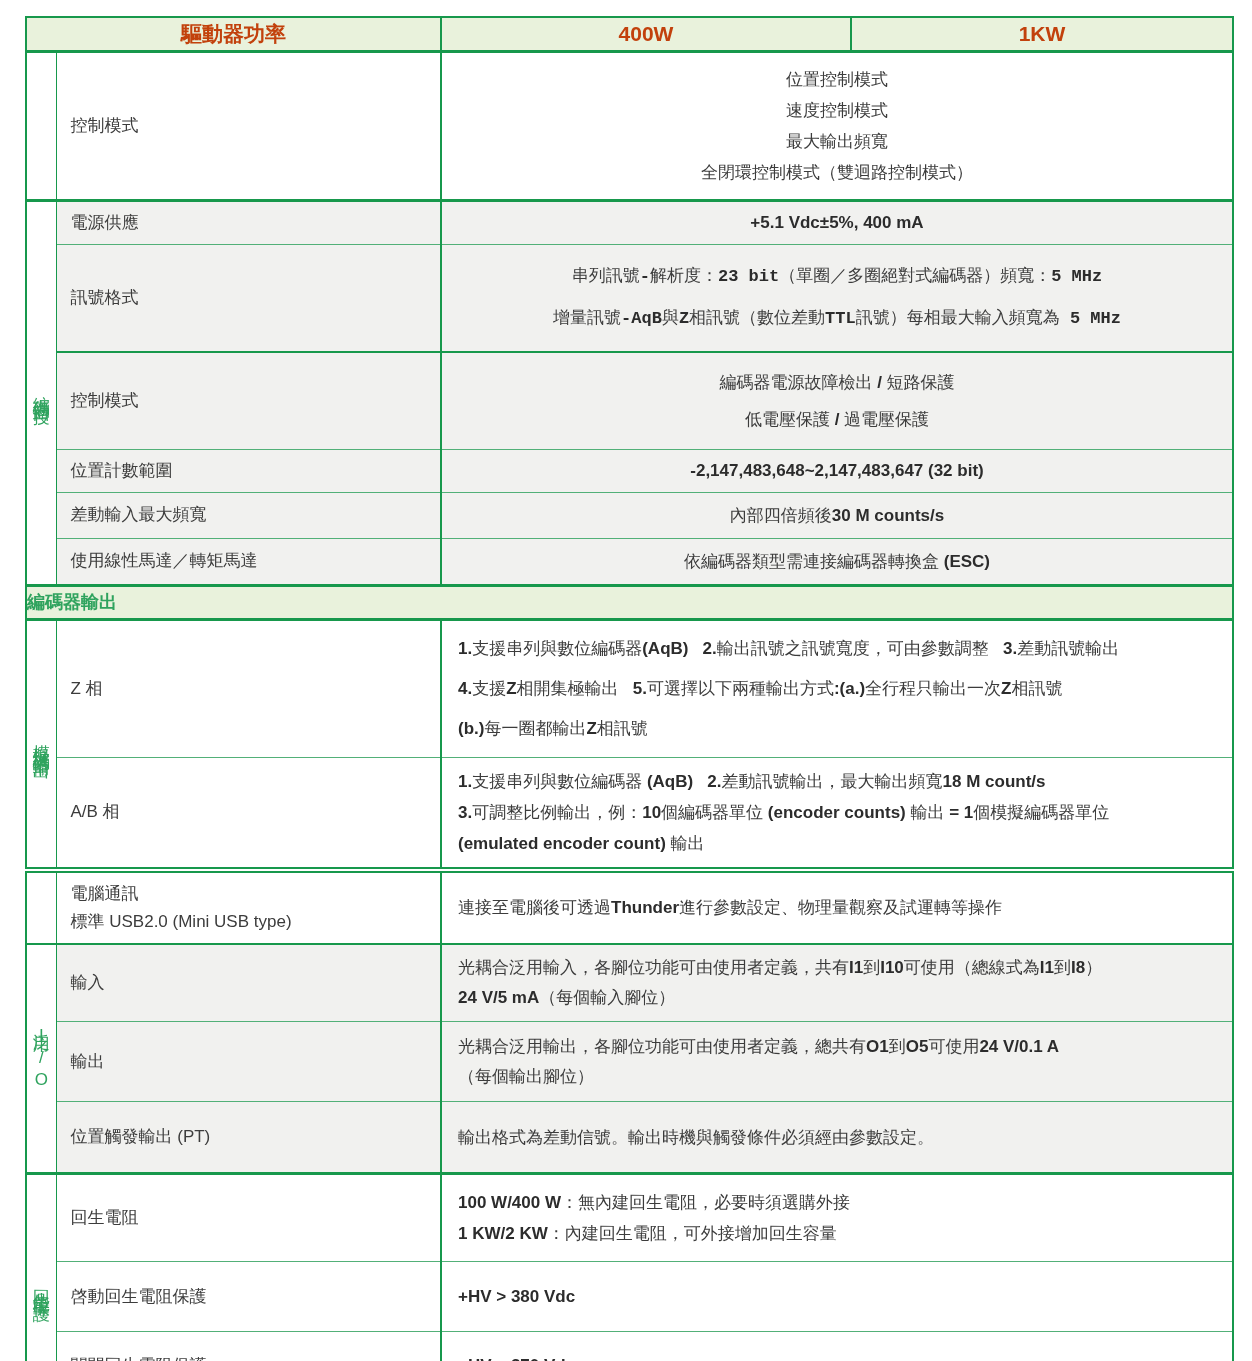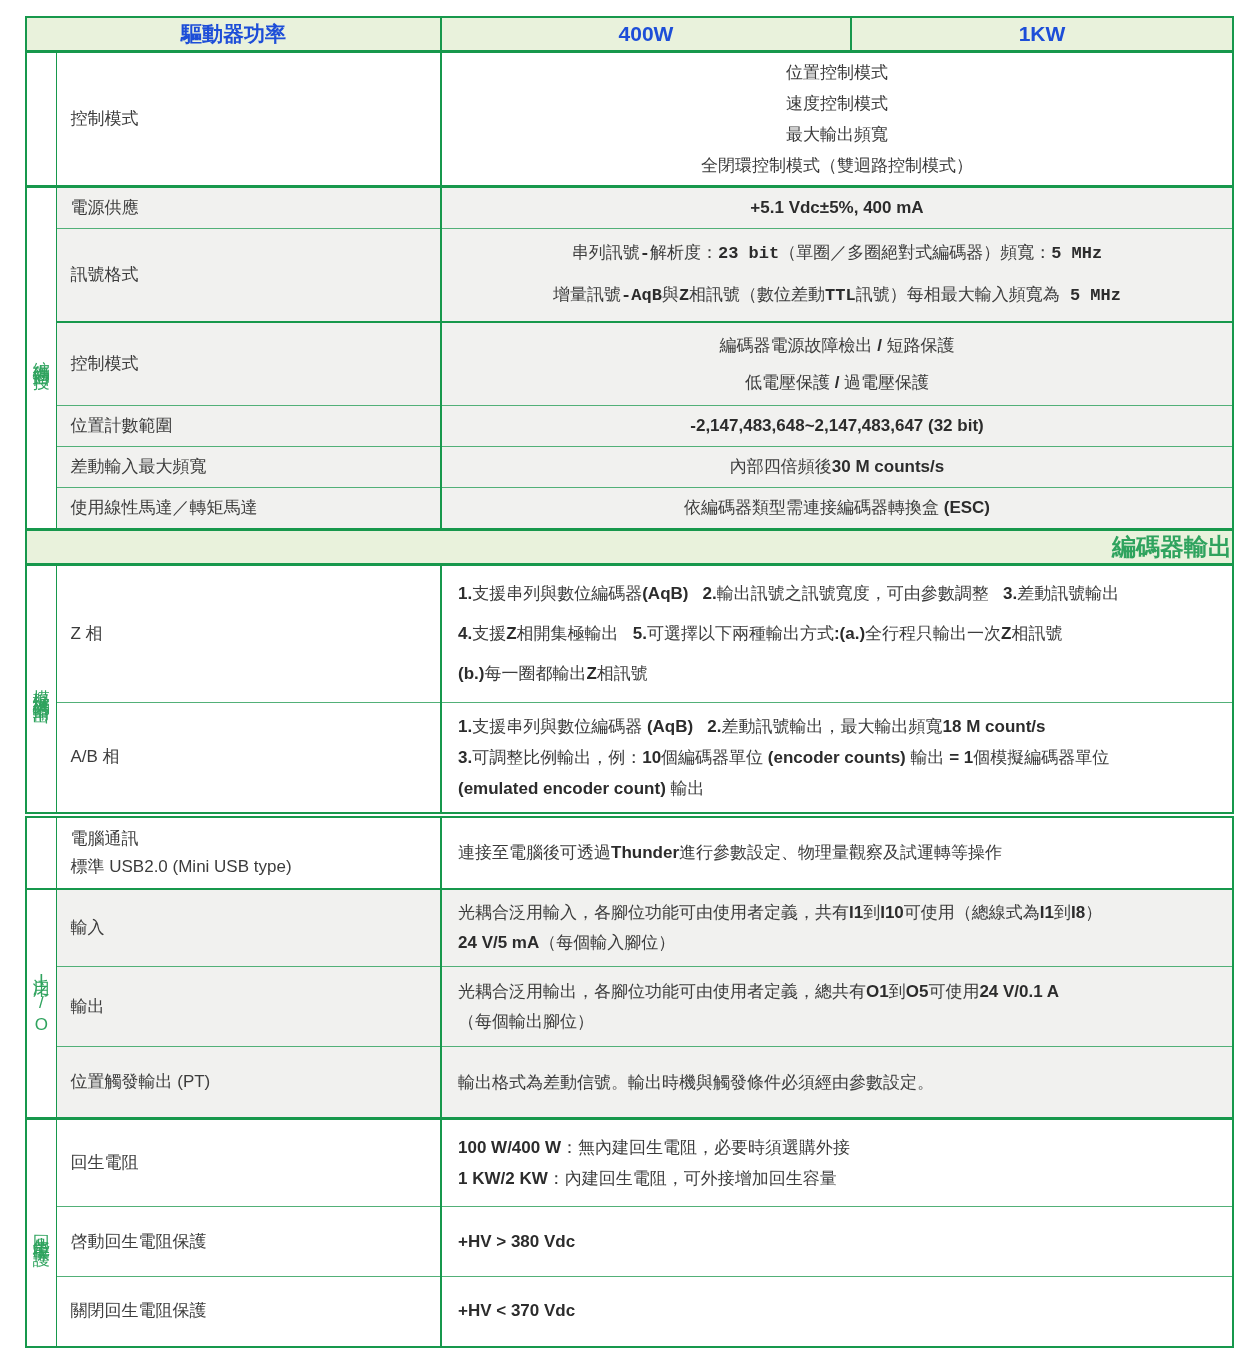--- a/index.html
+++ b/index.html
@@ -22,51 +22,51 @@
   col.c0{width:30px;} col.c1{width:385px;} col.c2{width:410px;} col.c3{width:382px;}
 
   
   tr.bt1{border-top:1px solid var(--gt);}
   tr.bt2{border-top:2px solid var(--gd);}
   tr.bt3{border-top:3px solid var(--gd);}
   tr.btd{border-top:6px double var(--gd);}
 
   
   tr.hdr td{background:var(--hdrbg);text-align:center;vertical-align:middle;
-            font-weight:bold;font-size:21px;color:#1d4ed8;}
+            font-weight:bold;font-size:21px;color:#c2410c;}
   td.hc1{border-right:2px solid var(--gd);}
   td.hc2{border-right:2px solid var(--gd);}
 
   
   td.c0{border-right:1px solid var(--gd);background:#ffffff;}
   td.lab{border-right:2px solid var(--gd);}
 
   tr.gray td.lab, tr.gray td.val, tr.gray td.valc{background:var(--graybg);}
 
   td.lab{padding:6px 4px 6px 14px;vertical-align:middle;line-height:28px;}
   td.val{padding:8px 16px 8px 16px;vertical-align:middle;text-align:left;}
-  td.valc{padding:4px 10px;vertical-align:middle;text-align:center;}
+  td.valc{padding:11px 10px;vertical-align:middle;text-align:center;}
   .line{line-height:30px;}
   .lh31{line-height:31px;} .lh37{line-height:37px;} .lh40{line-height:40px;} .lh42{line-height:42px;font-family:Liberation Mono, monospace;}
   b{font-weight:700;color:#2c2c2c;}
 
   
   td.vlab{vertical-align:middle;text-align:center;}
   .vtext{
     display:inline-block;
     writing-mode:vertical-rl;text-orientation:upright;
     color:var(--green);font-size:17px;letter-spacing:3px;line-height:1;
     white-space:nowrap;
   }
 
   
   tr.band td{
     background:var(--hdrbg);color:var(--green);
-    text-align:right;vertical-align:middle;
-    font-weight:bold;font-size:24px;
+    text-align:left;vertical-align:middle;
+    font-weight:bold;font-size:18px;
     border-top:3px solid var(--gd);
   }
 </style>
 </head>
 <body>
 
 <div class="page">
   <table class="spec">
     <colgroup>
         <col class="c0">

